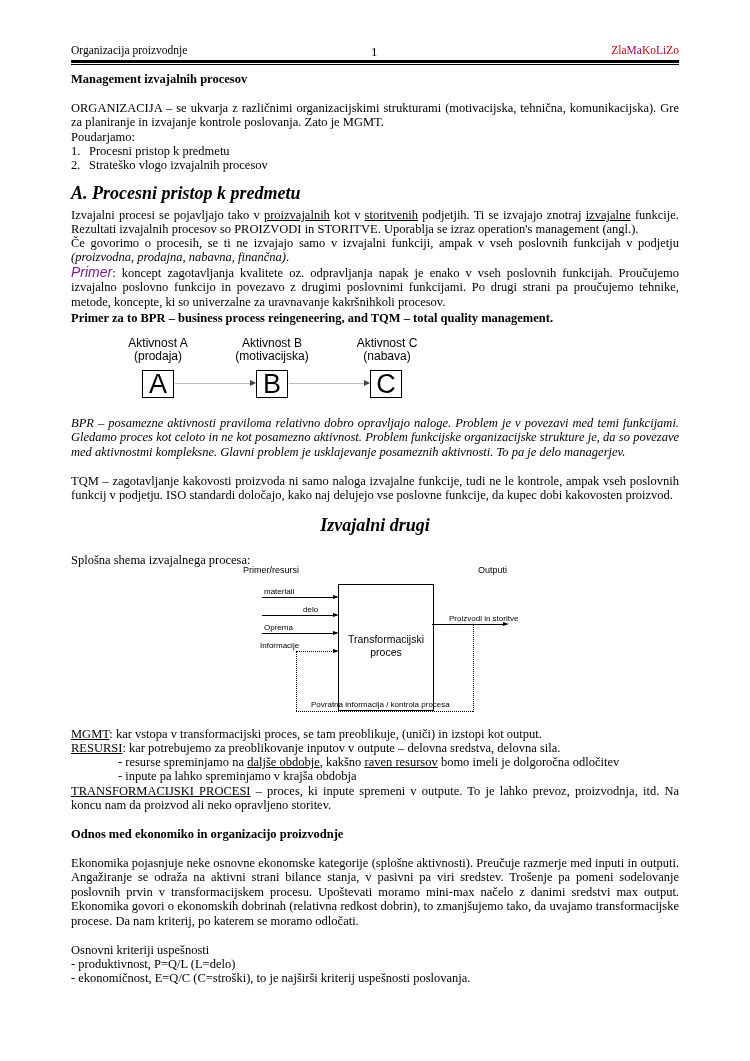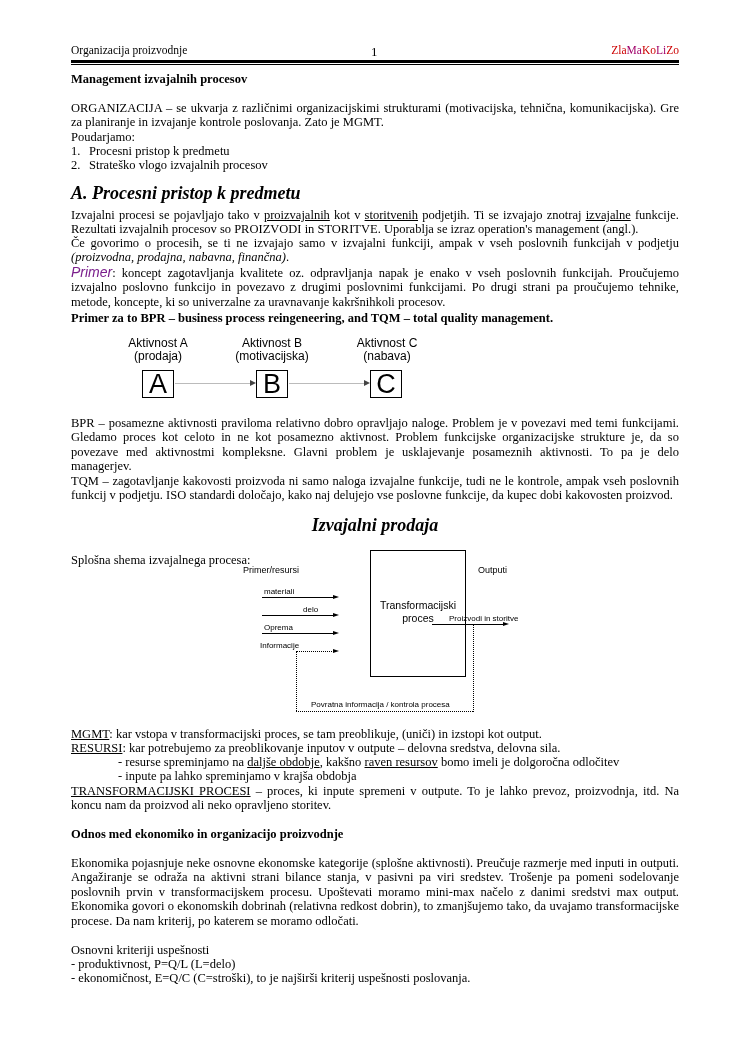--- a/index.html
+++ b/index.html
@@ -80,31 +80,31 @@
   <div class="actbox" style="left:142px;top:370px;">A</div>
   <div class="actbox" style="left:256px;top:370px;">B</div>
   <div class="actbox" style="left:370px;top:370px;">C</div>
 
   <div class="aline" style="left:175px;top:383px;width:77px;"></div>
   <div class="ahead" style="left:250px;top:380px;"></div>
   <div class="aline" style="left:289px;top:383px;width:77px;"></div>
   <div class="ahead" style="left:364px;top:380px;"></div>
 </div>
 
-<div class="txt just" style="top:416px;">BPR – posamezne aktivnosti praviloma relativno dobro opravljajo naloge. Problem je v povezavi med temi funkcijami. Gledamo proces kot celoto in ne kot posamezno aktivnost. Problem funkcijske organizacijske strukture je, da so povezave med aktivnostmi kompleksne. Glavni problem je usklajevanje posameznih aktivnosti. To pa je delo managerjev.</div>
+<div class="txt just" style="top:416px;font-style:italic;">BPR – posamezne aktivnosti praviloma relativno dobro opravljajo naloge. Problem je v povezavi med temi funkcijami. Gledamo proces kot celoto in ne kot posamezno aktivnost. Problem funkcijske organizacijske strukture je, da so povezave med aktivnostmi kompleksne. Glavni problem je usklajevanje posameznih aktivnosti. To pa je delo managerjev.</div>
 <div class="txt just" style="top:474px;">TQM – zagotavljanje kakovosti proizvoda ni samo naloga izvajalne funkcije, tudi ne le kontrole, ampak vseh poslovnih funkcij v podjetju. ISO standardi določajo, kako naj delujejo vse poslovne funkcije, da kupec dobi kakovosten proizvod.</div>
 
-<div class="txt h2" style="top:518px;text-align:center;">Izvajalni prodaja</div>
+<div class="txt h2" style="top:518px;text-align:center;">Izvajalni drugi</div>
 <div class="txt" style="top:553px;">Splošna shema izvajalnega procesa:</div>
 
 <div class="diag" style="left:0;top:0;">
   <div class="dlabel" style="left:243px;top:565px;font-size:9px;">Primer/resursi</div>
   <div class="dlabel" style="left:478px;top:565px;font-size:9px;">Outputi</div>
 
-  <div style="position:absolute;left:338px;top:550px;width:94px;height:125px;border:1px solid #000;margin-left:32px;">
+  <div style="position:absolute;left:338px;top:584px;width:94px;height:125px;border:1px solid #000;">
     <div style="position:absolute;left:0;right:0;top:48px;text-align:center;font-family:'Liberation Sans',sans-serif;font-size:10.5px;line-height:13px;">
       <div>Transformacijski</div>
       <div>proces</div>
     </div>
   </div>
 
   <div class="dlabel" style="left:264px;top:587px;">materiali</div>
   <div class="dline" style="left:262px;top:597px;width:72px;"></div>
   <div class="dhead" style="left:333px;top:594.5px;"></div>
 

